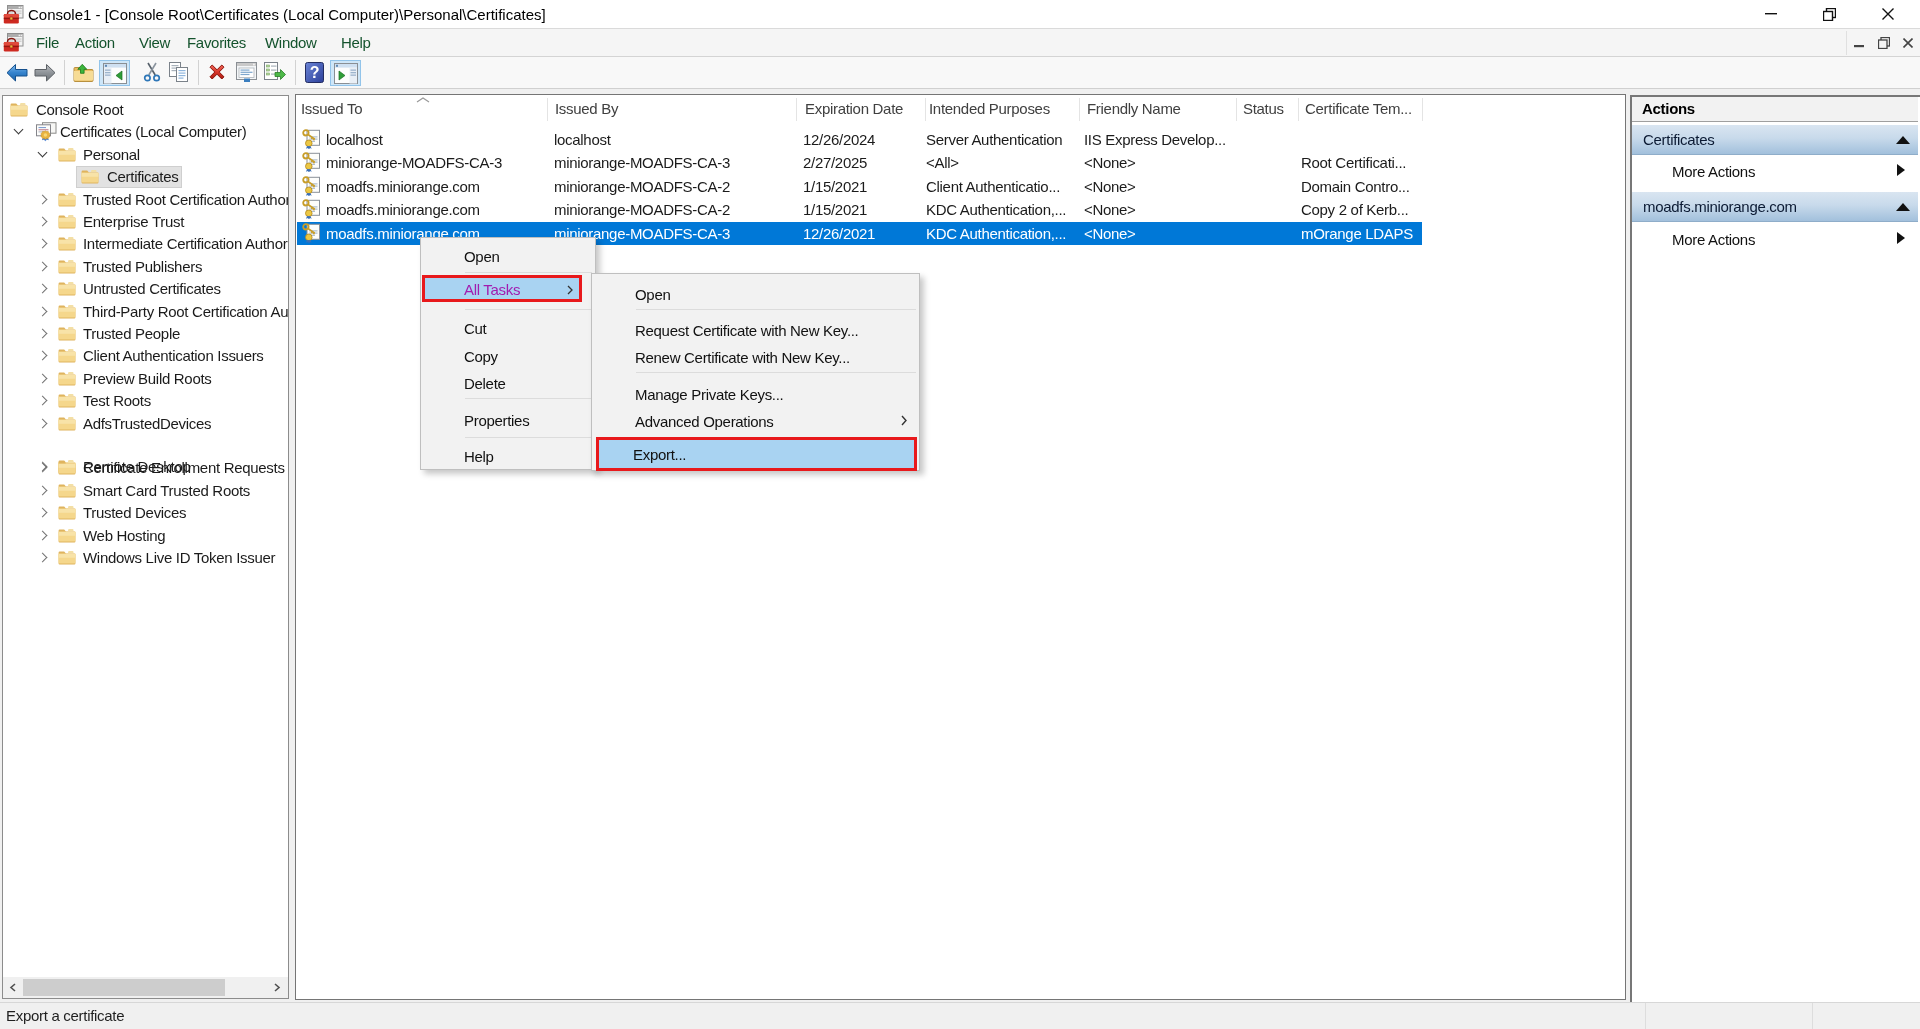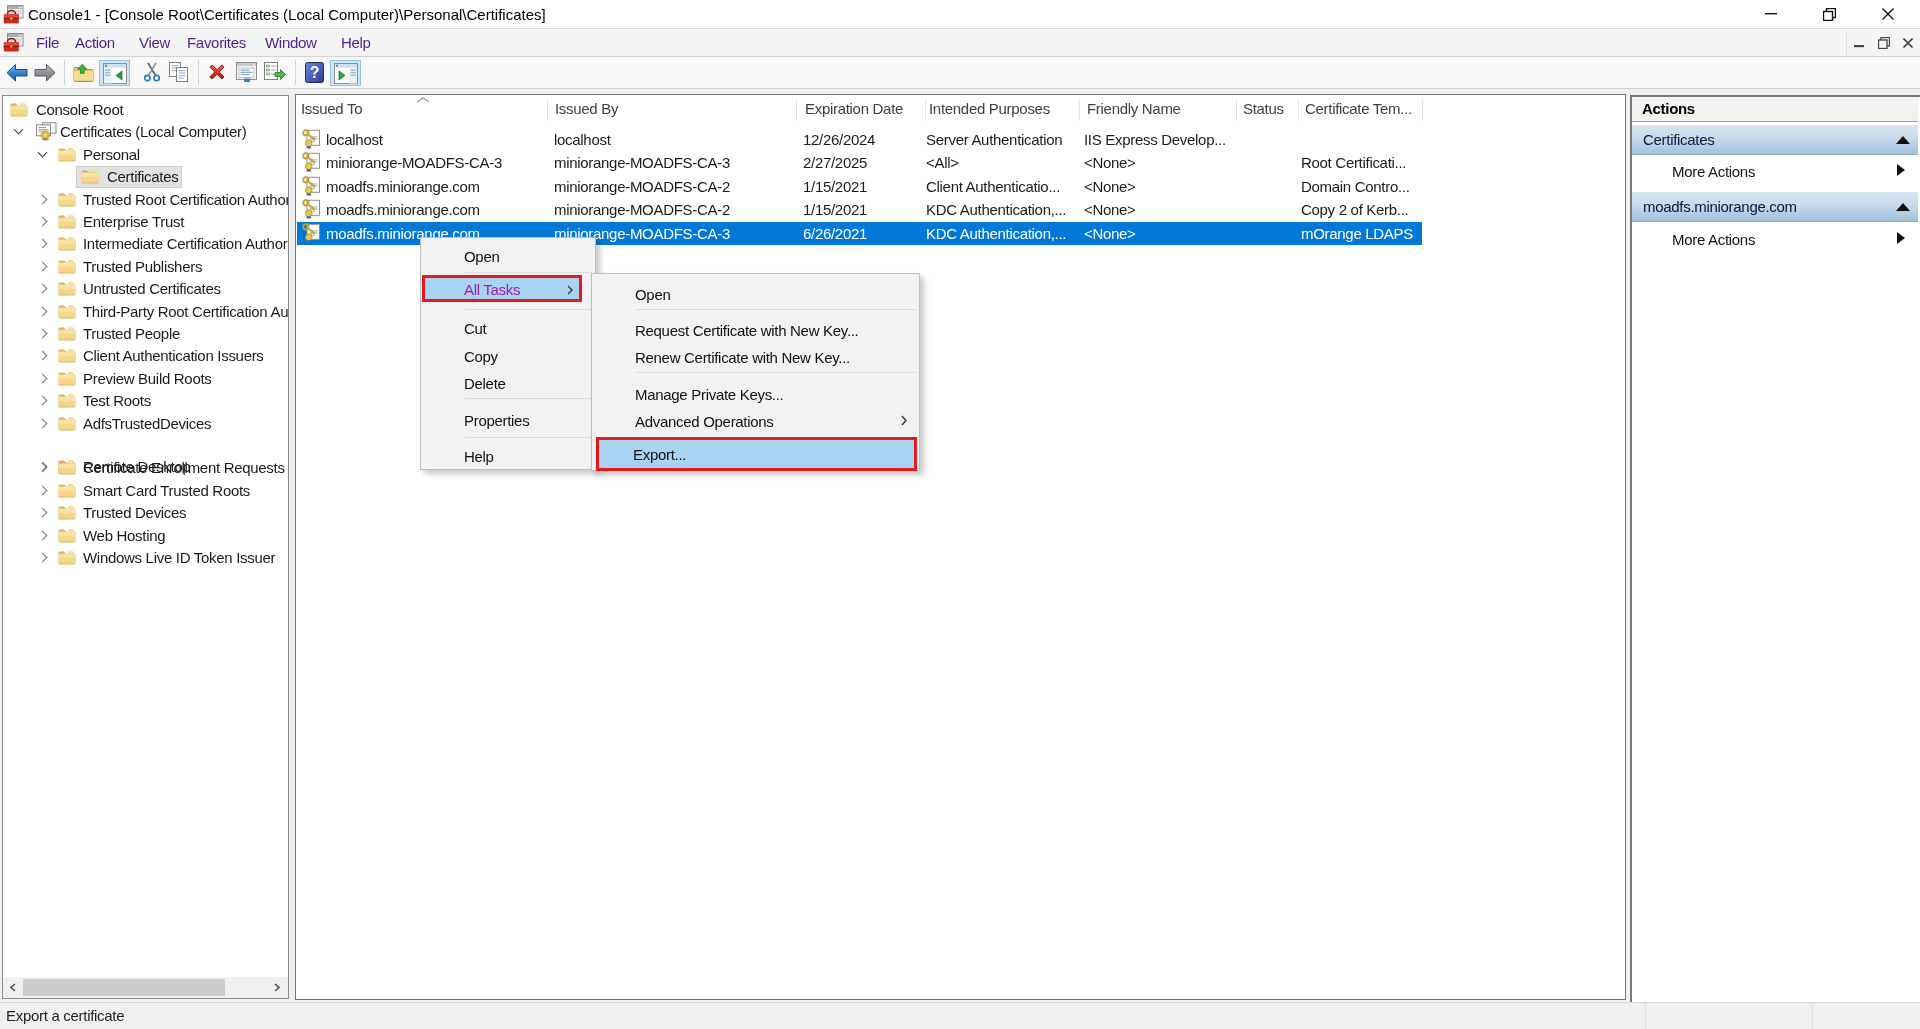--- a/index.html
+++ b/index.html
@@ -3,21 +3,21 @@
 <meta charset="utf-8">
 <style>
 *{margin:0;padding:0;box-sizing:border-box;}
 html,body{width:1920px;height:1029px;overflow:hidden;}
 body{font-family:"Liberation Sans",sans-serif;font-size:15px;color:#1b1b1b;letter-spacing:-0.3px;background:#fff;position:relative;}
 .abs{position:absolute;}
 
 #titlebar{left:0;top:0;width:1920px;height:29px;background:#fff;border-bottom:1px solid #dadada;}
 #titlebar .ttl{position:absolute;left:28px;top:6px;font-size:15px;color:#000;letter-spacing:0px;}
 #menubar{left:0;top:29px;width:1920px;height:28px;background:#f5f5f5;border-bottom:1px solid #d4d4d4;}
-.mitem{position:absolute;top:5px;color:#4c1d95;}
+.mitem{position:absolute;top:5px;color:#14532d;}
 #toolbar{left:0;top:57px;width:1920px;height:32px;background:#f8f8f8;border-bottom:1px solid #d0d0d0;}
 .tsep{position:absolute;top:3px;width:1px;height:25px;background:#d2d2d2;}
 .tbtn{position:absolute;top:3px;}
 .tbtn.hl{background:#cee6f8;border:1px solid #92c4ea;}
 #mainbg{left:0;top:89px;width:1920px;height:913px;background:#f0f0f0;}
 
 #tree{left:2px;top:95px;width:287px;height:904px;background:#fff;border:1px solid #8c8c8c;}
 #list{left:295px;top:94px;width:1331px;height:906px;background:#fff;border:1px solid #757575;}
 #actions{left:1630px;top:95px;width:290px;height:907px;background:#fff;border-top:2px solid #777;border-left:2px solid #777;}
 #statusbar{left:0;top:1002px;width:1920px;height:27px;background:#f0f0f0;border-top:1px solid #d7d7d7;}
@@ -574,21 +574,21 @@
           <rect x="7.2" y="9.6" width="8.3" height="1" fill="#9fb0c0"></rect>
           <rect x="7.2" y="11.8" width="5.8" height="1" fill="#9fb0c0"></rect>
           <circle cx="3.9" cy="3.8" r="2.7" fill="none" stroke="#c89d28" stroke-width="1.8"></circle>
           <path d="M6 5.5 L12.8 10.1 M10.4 8.5 l-1 1.5 M12.4 9.8 l-1 1.5" stroke="#c89d28" stroke-width="1.6" fill="none"></path>
           <circle cx="6.8" cy="14.3" r="3.3" fill="#ecc743" stroke="#b3891f" stroke-width="0.8"></circle>
           <path d="M5.2 17 l-1.3 2.7 l1.8-.7 l.7 1.3 l1.1-2.7 Z" fill="#3a6fb8"></path>
           <path d="M8.4 17 l1.3 2.7 l-1.8-.7 l-.7 1.3 l-1.1-2.7 Z" fill="#3a6fb8"></path>
         </svg></div>
       <div class="c" style="left:29px;">moadfs.miniorange.com</div>
       <div class="c" style="left:257px;">miniorange-MOADFS-CA-3</div>
-      <div class="c" style="left:506px;">6/26/2021</div>
+      <div class="c" style="left:506px;">12/26/2021</div>
       <div class="c" style="left:629px;">KDC Authentication,...</div>
       <div class="c" style="left:787px;">&lt;None&gt;</div>
       <div class="c" style="left:1004px;">mOrange LDAPS</div>
     </div>
 </div>
 
 <div id="actions" class="abs">
   <div class="abs" style="left:0;top:0;width:286px;height:24px;background:#f2f2f2;">
     <div class="abs" style="left:10px;top:3px;font-weight:bold;color:#000;">Actions</div>
   </div>

